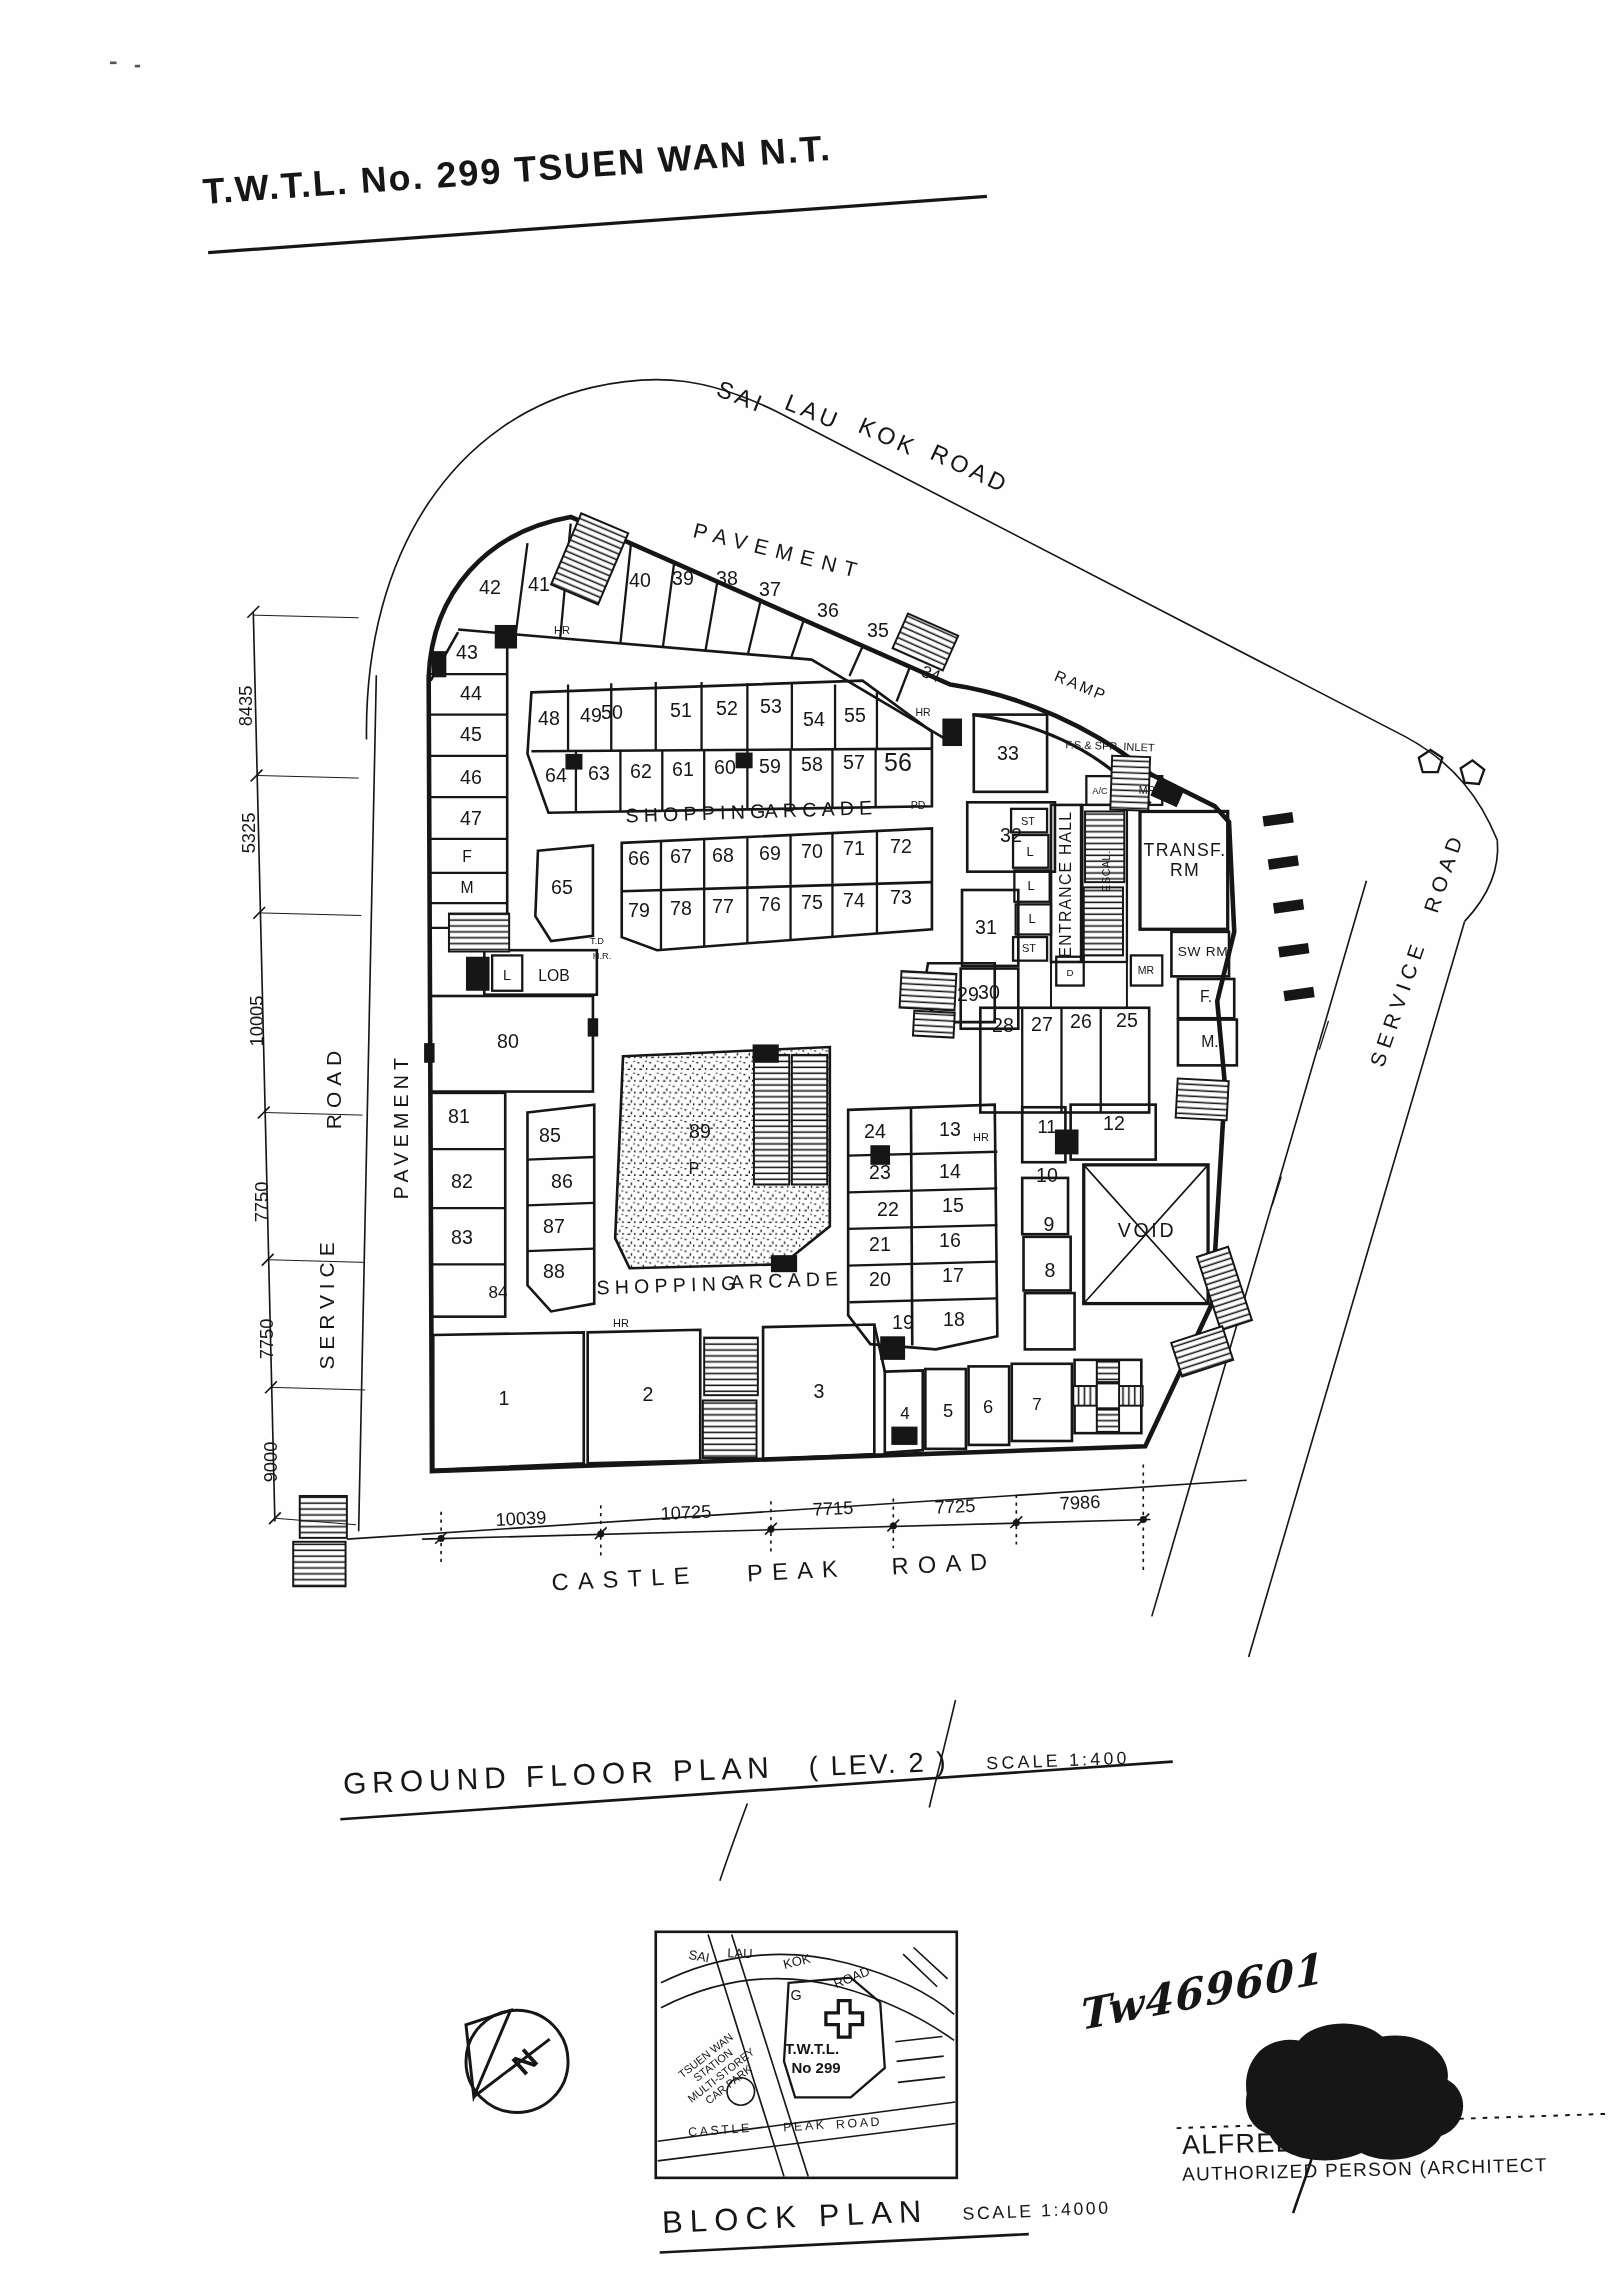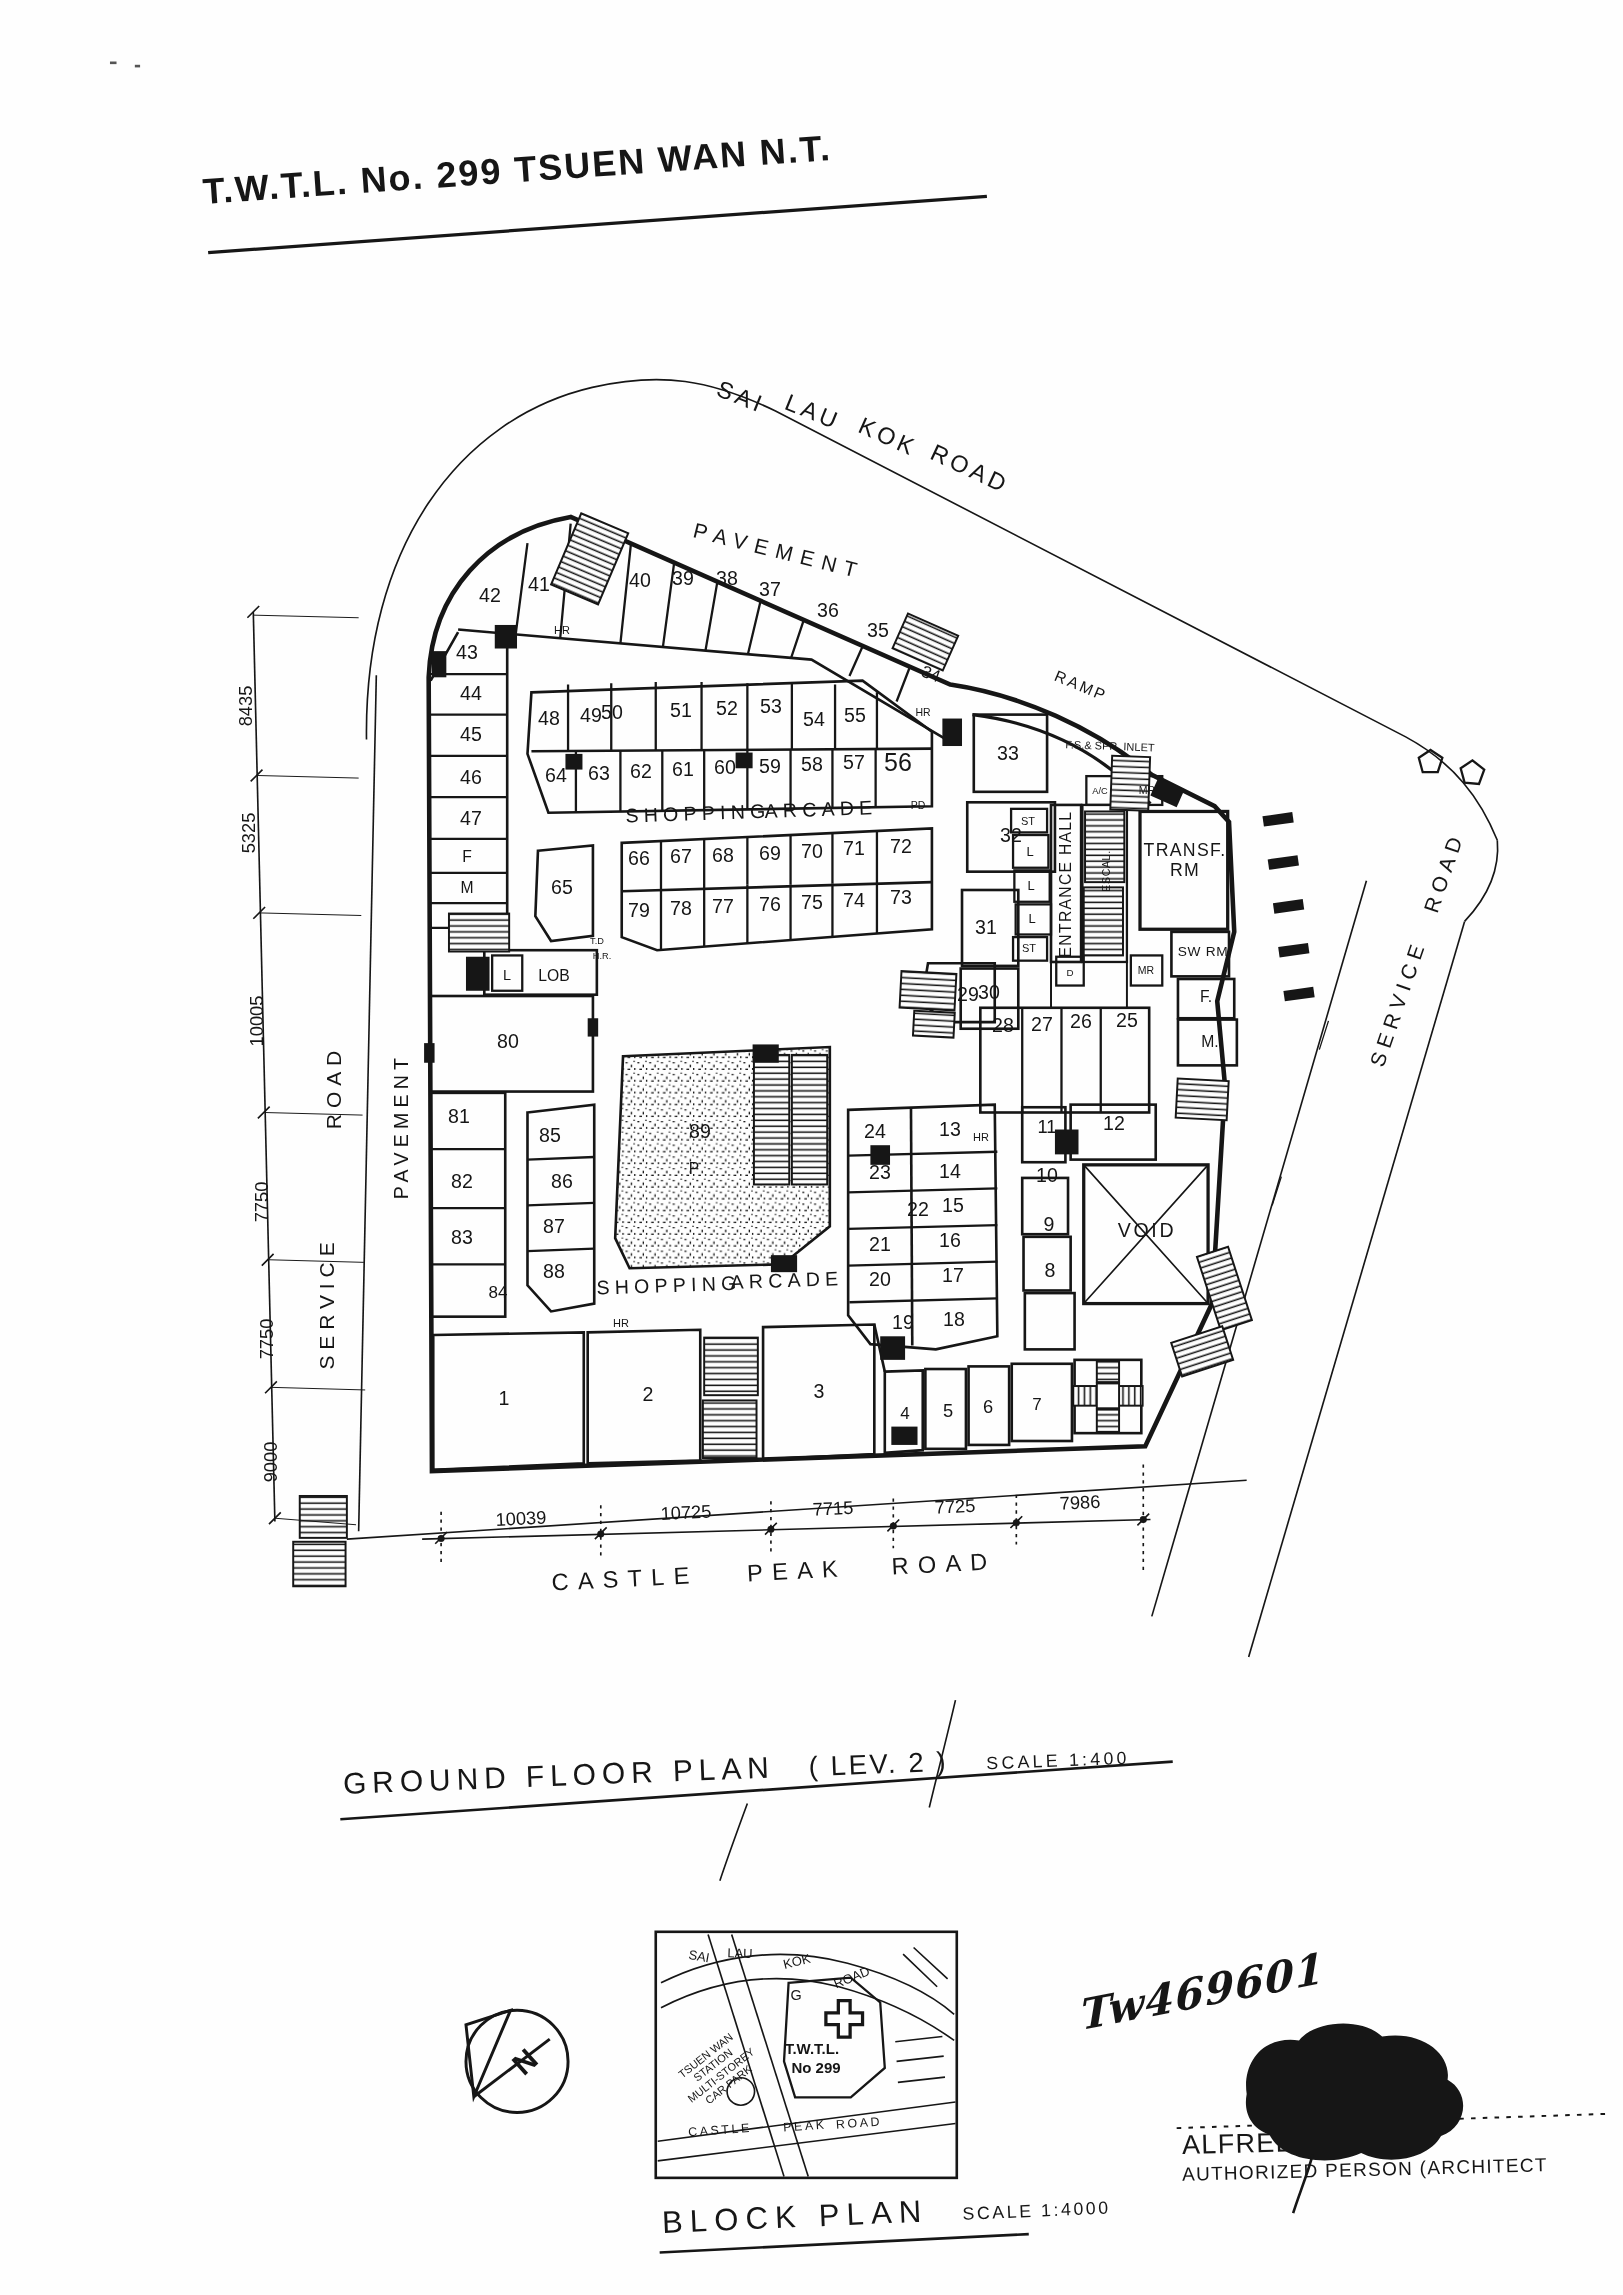--- a/index.html
+++ b/index.html
@@ -332,21 +332,21 @@
       <div class="lbl" style="left: 467px; top: 857px; font-size: 15.7px; transform: translate(-50%, -50%) rotate(0deg);">F</div>
       <div class="lbl" style="left: 467px; top: 888px; font-size: 15.7px; transform: translate(-50%, -50%) rotate(0deg);">M</div>
       <div class="lbl" style="left: 562px; top: 630px; font-size: 11px; transform: translate(-50%, -50%) rotate(0deg);">HR</div>
       <div class="lbl" style="left: 923px; top: 713px; font-size: 10.5px; transform: translate(-50%, -50%) rotate(0deg);">HR</div>
       <div class="lbl" style="left: 918px; top: 806px; font-size: 10.5px; transform: translate(-50%, -50%) rotate(0deg);">PD</div>
       <div class="lbl" style="left: 597px; top: 941px; font-size: 9.2px; transform: translate(-50%, -50%) rotate(0deg);">T.D</div>
       <div class="lbl" style="left: 602px; top: 956px; font-size: 9.2px; transform: translate(-50%, -50%) rotate(0deg);">H.R.</div>
       <div class="lbl" style="left: 981px; top: 1137px; font-size: 11px; transform: translate(-50%, -50%) rotate(0deg);">HR</div>
       <div class="lbl" style="left: 621px; top: 1323px; font-size: 11px; transform: translate(-50%, -50%) rotate(0deg);">HR</div>
       <div class="lbl" style="left: 694px; top: 1169px; font-size: 15.7px; transform: translate(-50%, -50%) rotate(0deg);">P</div>
-      <div class="lbl" style="left: 490px; top: 588px; font-size: 19.6px; transform: translate(-50%, -50%) rotate(0deg); margin-top: 8px;">42</div>
+      <div class="lbl" style="left: 490px; top: 588px; font-size: 19.6px; transform: translate(-50%, -50%) rotate(0deg);">42</div>
       <div class="lbl" style="left: 539px; top: 585px; font-size: 19.6px; transform: translate(-50%, -50%) rotate(0deg);">41</div>
       <div class="lbl" style="left: 640px; top: 581px; font-size: 19.6px; transform: translate(-50%, -50%) rotate(0deg);">40</div>
       <div class="lbl" style="left: 683px; top: 579px; font-size: 19.6px; transform: translate(-50%, -50%) rotate(0deg);">39</div>
       <div class="lbl" style="left: 727px; top: 579px; font-size: 19.6px; transform: translate(-50%, -50%) rotate(0deg);">38</div>
       <div class="lbl" style="left: 770px; top: 590px; font-size: 19.6px; transform: translate(-50%, -50%) rotate(0deg);">37</div>
       <div class="lbl" style="left: 828px; top: 611px; font-size: 19.6px; transform: translate(-50%, -50%) rotate(0deg);">36</div>
       <div class="lbl" style="left: 878px; top: 631px; font-size: 19.6px; transform: translate(-50%, -50%) rotate(0deg);">35</div>
       <div class="lbl" style="left: 931px; top: 674px; font-size: 17px; transform: translate(-50%, -50%) rotate(20deg);">34</div>
       <div class="lbl" style="left: 467px; top: 653px; font-size: 19.6px; transform: translate(-50%, -50%) rotate(0deg);">43</div>
       <div class="lbl" style="left: 471px; top: 694px; font-size: 19.6px; transform: translate(-50%, -50%) rotate(0deg);">44</div>
@@ -399,21 +399,21 @@
       <div class="lbl" style="left: 1011px; top: 836px; font-size: 19.6px; transform: translate(-50%, -50%) rotate(0deg);">32</div>
       <div class="lbl" style="left: 986px; top: 928px; font-size: 19.6px; transform: translate(-50%, -50%) rotate(0deg);">31</div>
       <div class="lbl" style="left: 989px; top: 993px; font-size: 19.6px; transform: translate(-50%, -50%) rotate(0deg);">30</div>
       <div class="lbl" style="left: 968px; top: 995px; font-size: 19.6px; transform: translate(-50%, -50%) rotate(0deg);">29</div>
       <div class="lbl" style="left: 1003px; top: 1026px; font-size: 19.6px; transform: translate(-50%, -50%) rotate(0deg);">28</div>
       <div class="lbl" style="left: 1042px; top: 1025px; font-size: 19.6px; transform: translate(-50%, -50%) rotate(0deg);">27</div>
       <div class="lbl" style="left: 1081px; top: 1022px; font-size: 19.6px; transform: translate(-50%, -50%) rotate(0deg);">26</div>
       <div class="lbl" style="left: 1127px; top: 1021px; font-size: 19.6px; transform: translate(-50%, -50%) rotate(0deg);">25</div>
       <div class="lbl" style="left: 875px; top: 1132px; font-size: 19.6px; transform: translate(-50%, -50%) rotate(0deg);">24</div>
       <div class="lbl" style="left: 880px; top: 1173px; font-size: 19.6px; transform: translate(-50%, -50%) rotate(0deg);">23</div>
-      <div class="lbl" style="left: 918px; top: 1210px; font-size: 19.6px; transform: translate(-50%, -50%) rotate(0deg);">22</div>
+      <div class="lbl" style="left: 888px; top: 1210px; font-size: 19.6px; transform: translate(-50%, -50%) rotate(0deg);">22</div>
       <div class="lbl" style="left: 880px; top: 1245px; font-size: 19.6px; transform: translate(-50%, -50%) rotate(0deg);">21</div>
       <div class="lbl" style="left: 880px; top: 1280px; font-size: 19.6px; transform: translate(-50%, -50%) rotate(0deg);">20</div>
       <div class="lbl" style="left: 903px; top: 1323px; font-size: 19.6px; transform: translate(-50%, -50%) rotate(0deg);">19</div>
       <div class="lbl" style="left: 950px; top: 1130px; font-size: 19.6px; transform: translate(-50%, -50%) rotate(0deg);">13</div>
       <div class="lbl" style="left: 950px; top: 1172px; font-size: 19.6px; transform: translate(-50%, -50%) rotate(0deg);">14</div>
       <div class="lbl" style="left: 953px; top: 1206px; font-size: 19.6px; transform: translate(-50%, -50%) rotate(0deg);">15</div>
       <div class="lbl" style="left: 950px; top: 1241px; font-size: 19.6px; transform: translate(-50%, -50%) rotate(0deg); text-align: center;">16</div>
       <div class="lbl" style="left: 953px; top: 1276px; font-size: 19.6px; transform: translate(-50%, -50%) rotate(0deg);">17</div>
       <div class="lbl" style="left: 954px; top: 1320px; font-size: 19.6px; transform: translate(-50%, -50%) rotate(0deg);">18</div>
       <div class="lbl" style="left: 1047px; top: 1127px; font-size: 18.3px; transform: translate(-50%, -50%) rotate(0deg);">11</div>

